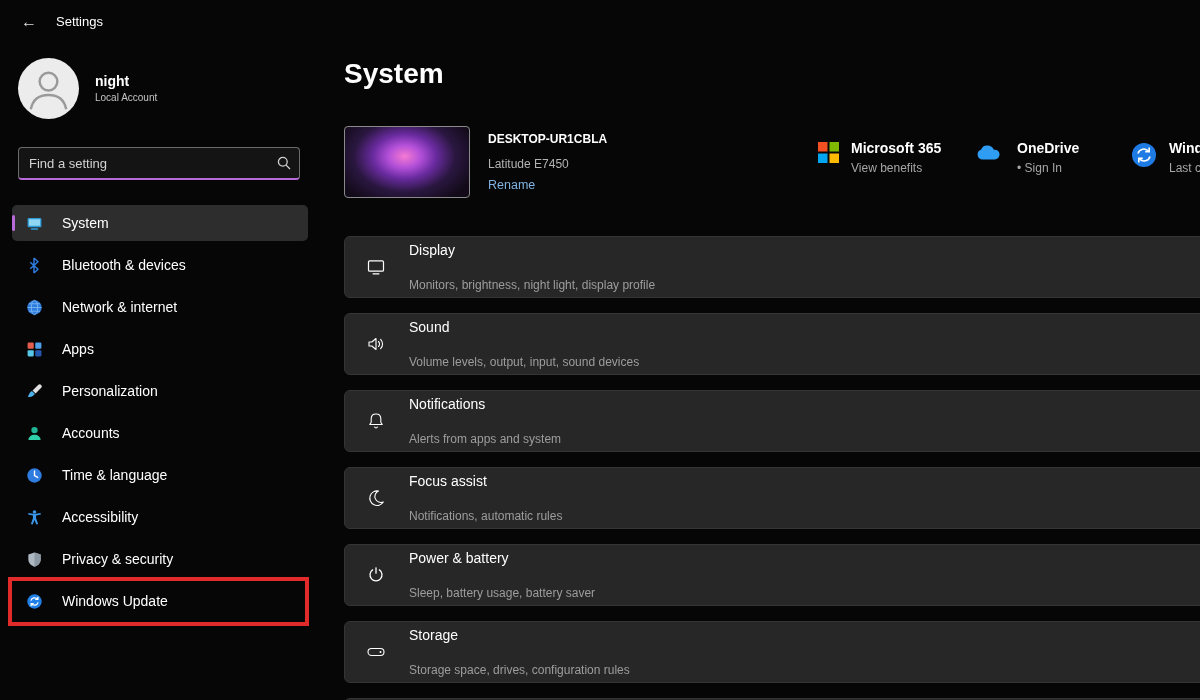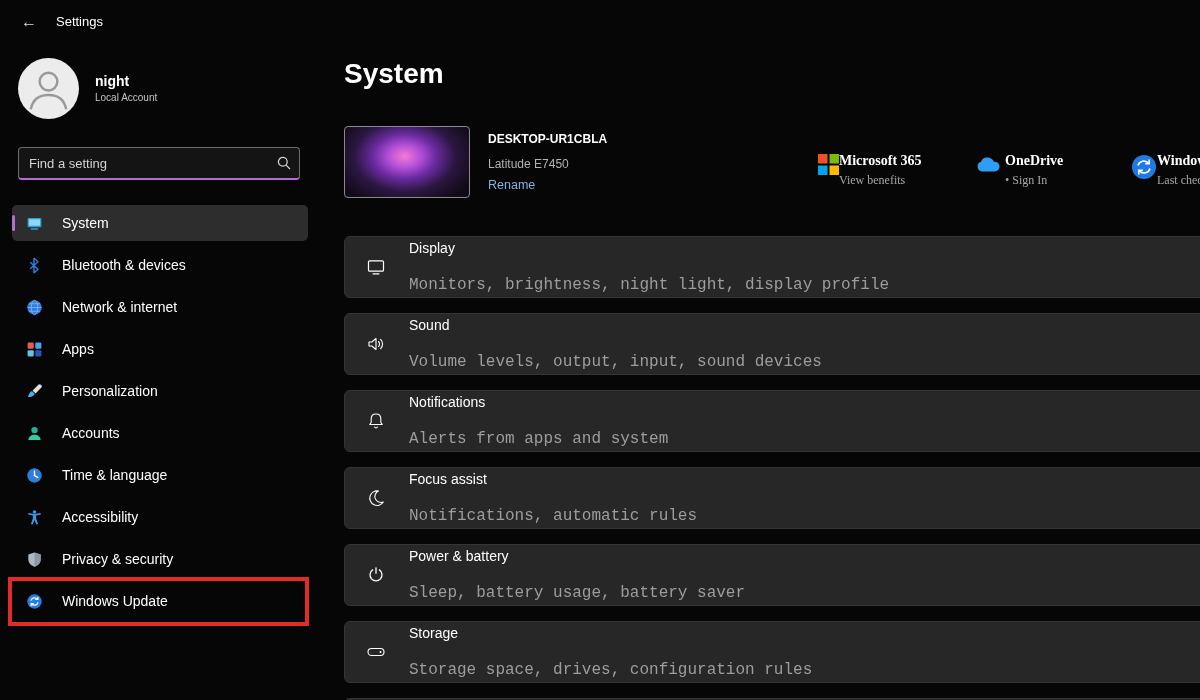--- a/index.html
+++ b/index.html
@@ -49,33 +49,33 @@
 
   .device-row{ position:absolute; left:0; top:126px; width:856px; height:72px; }
   .device-thumb{ position:absolute; left:0; top:0; width:126px; height:72px; border-radius:4px;
                  border:1px solid #8a8a8a;
                  background:radial-gradient(ellipse 60% 75% at 48% 42%, #f57ad2 0%, #b24fd8 22%,
                             #6a2ba0 42%, #2a1740 68%, #120a18 100%); }
   .device-name{ position:absolute; left:144px; top:6px; font-size:12px; font-weight:bold; }
   .device-model{ position:absolute; left:144px; top:31px; font-size:12px; color:#b3b3b3; }
   .device-rename{ position:absolute; left:144px; top:52px; font-size:12.5px; color:var(--link); }
 
-  .promo{ position:absolute; top:26px; display:flex; column-gap:0;font-family:Liberation Serif, serif; }
+  .promo{ position:absolute; top:14px; display:flex; column-gap:12px; }
   .promo-1{ left:474px; } .promo-2{ left:631px; } .promo-3{ left:787px; width:180px; }
   .promo-icon{ flex:0 0 auto; padding-top:2px; }
   .promo-title{ font-size:14px; font-weight:bold; line-height:17px; white-space:nowrap; }
   .promo-sub{ font-size:12px; color:#a6a6a6; margin-top:4px; white-space:nowrap; }
 
   .cards{ position:absolute; left:0; top:236px; width:880px; }
   .card{ width:880px; height:62px; margin-bottom:15px; background:var(--card-bg);
          border:1px solid #353535; border-radius:6px; display:flex; align-items:center; }
   .card-icon{ width:20px; height:20px; margin-left:21px; flex:0 0 20px; }
   .card-text{ margin-left:23px; }
   .card-title{ font-size:14px; line-height:17px; }
-  .card-sub{ font-size:16px; color:#9d9d9d; margin-top:19px;font-family:Liberation Mono, monospace; }
+  .card-sub{ font-size:12px; color:#9d9d9d; margin-top:19px; }
 </style>
 </head>
 <body>
 
 <div class="app">
 
   <div class="back-btn">
     <span>←</span>
   </div>
   <div class="app-title">Settings</div>

